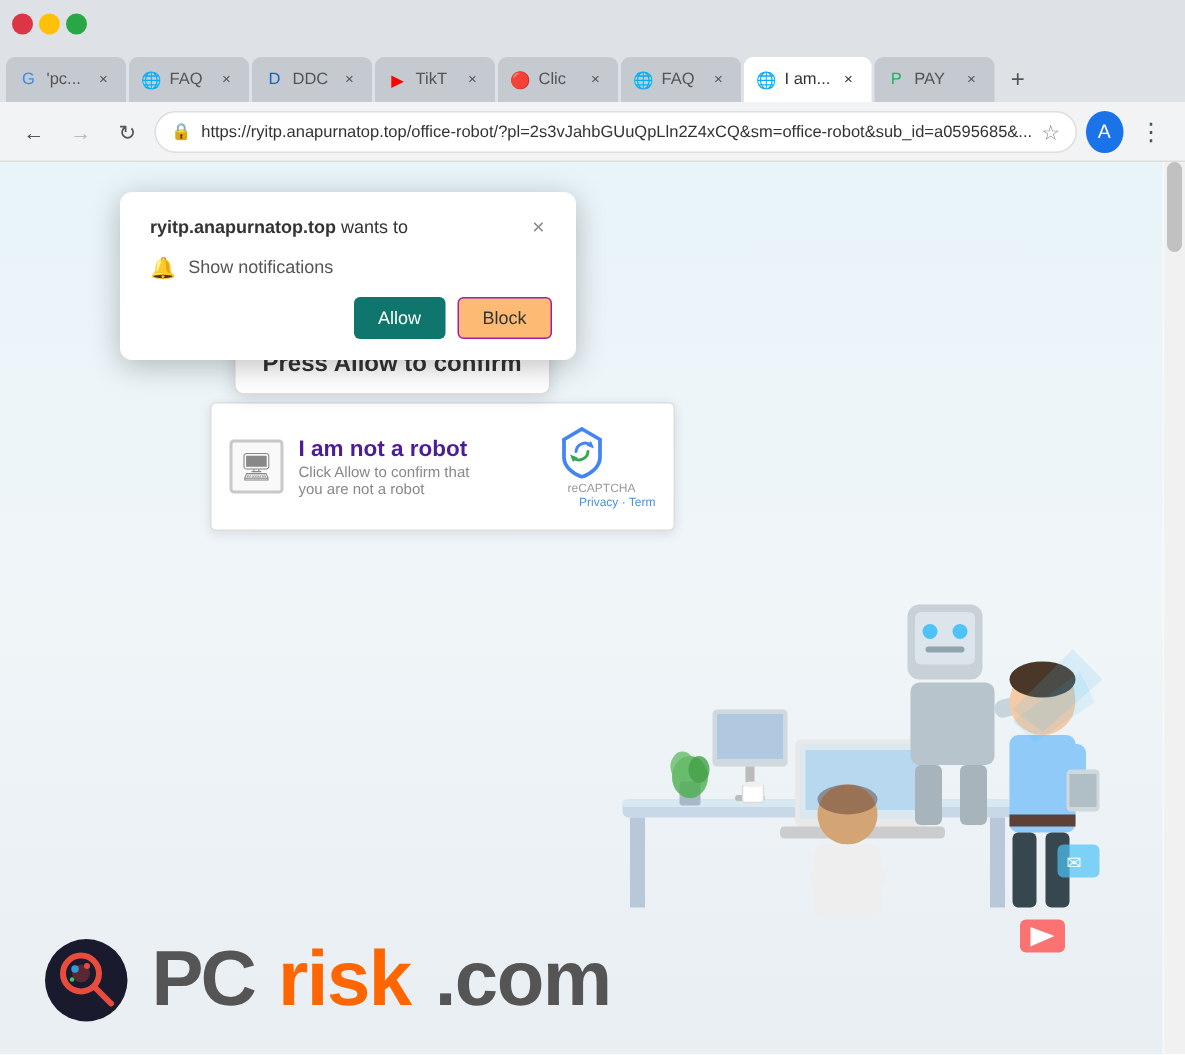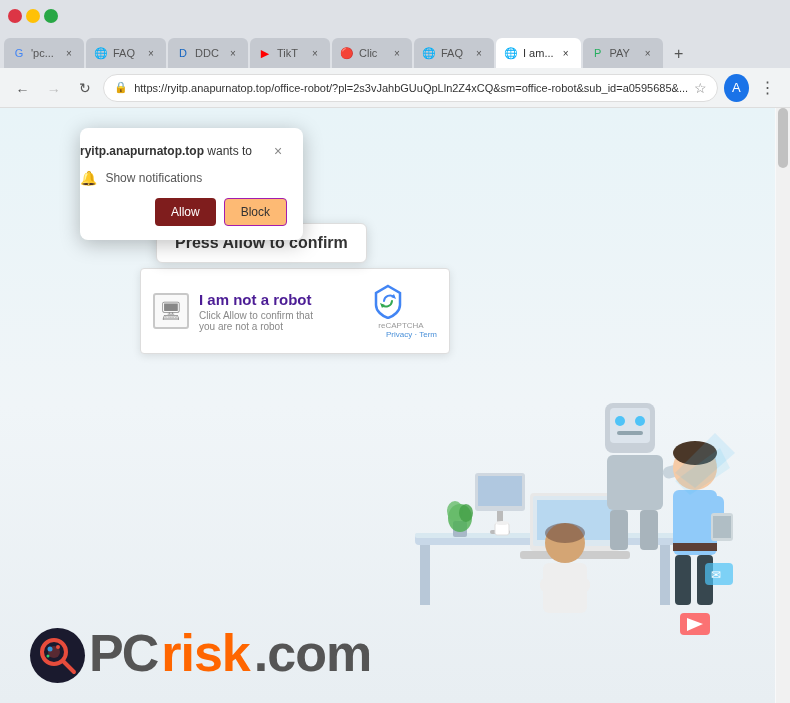--- a/index.html
+++ b/index.html
@@ -192,22 +192,22 @@
       width: 420px;
       height: 340px;
     }
 
     
     .pcrisk-logo {
       position: absolute;
       bottom: 20px;
       left: 30px;
       display: flex;
-      align-items: flex-end;
-      gap: 4px;
+      align-items: center;
+      gap: 16px;
     }
     .pcrisk-ball {
       width: 55px;
       height: 55px;
       background: #1a1a2e;
       border-radius: 50%;
       display: flex;
       align-items: center;
       justify-content: center;
       overflow: hidden;
@@ -237,25 +237,25 @@
       font-weight: 900;
       color: #555;
       letter-spacing: -1px;
     }
 
     
     .notification-popup {
       position: absolute;
       top: 20px;
       left: 80px;
-      width: 223px;
+      width: 304px;
       background: #fff;
       border-radius: 8px;
       box-shadow: 0 4px 20px rgba(0,0,0,0.25);
-      padding: 14px 16px 14px 0;
+      padding: 14px 16px 14px 20px;
       z-index: 100;
     }
     .notif-header {
       display: flex;
       align-items: center;
       justify-content: space-between;
       margin-bottom: 10px;
     }
     .notif-title {
       font-size: 12px;
@@ -289,21 +289,21 @@
     }
     .notif-btn {
       padding: 6px 16px;
       border-radius: 4px;
       border: none;
       font-size: 12px;
       cursor: pointer;
       font-weight: 500;
     }
     .notif-btn.allow {
-      background: #7f1d1d;
+      background: #0f766e;
       color: #fff;
     }
     .notif-btn.block {
       background: #fdba74;
       color: #333;
       border: 1px solid #a21caf;
     }
 
     
     .press-allow-tooltip {

